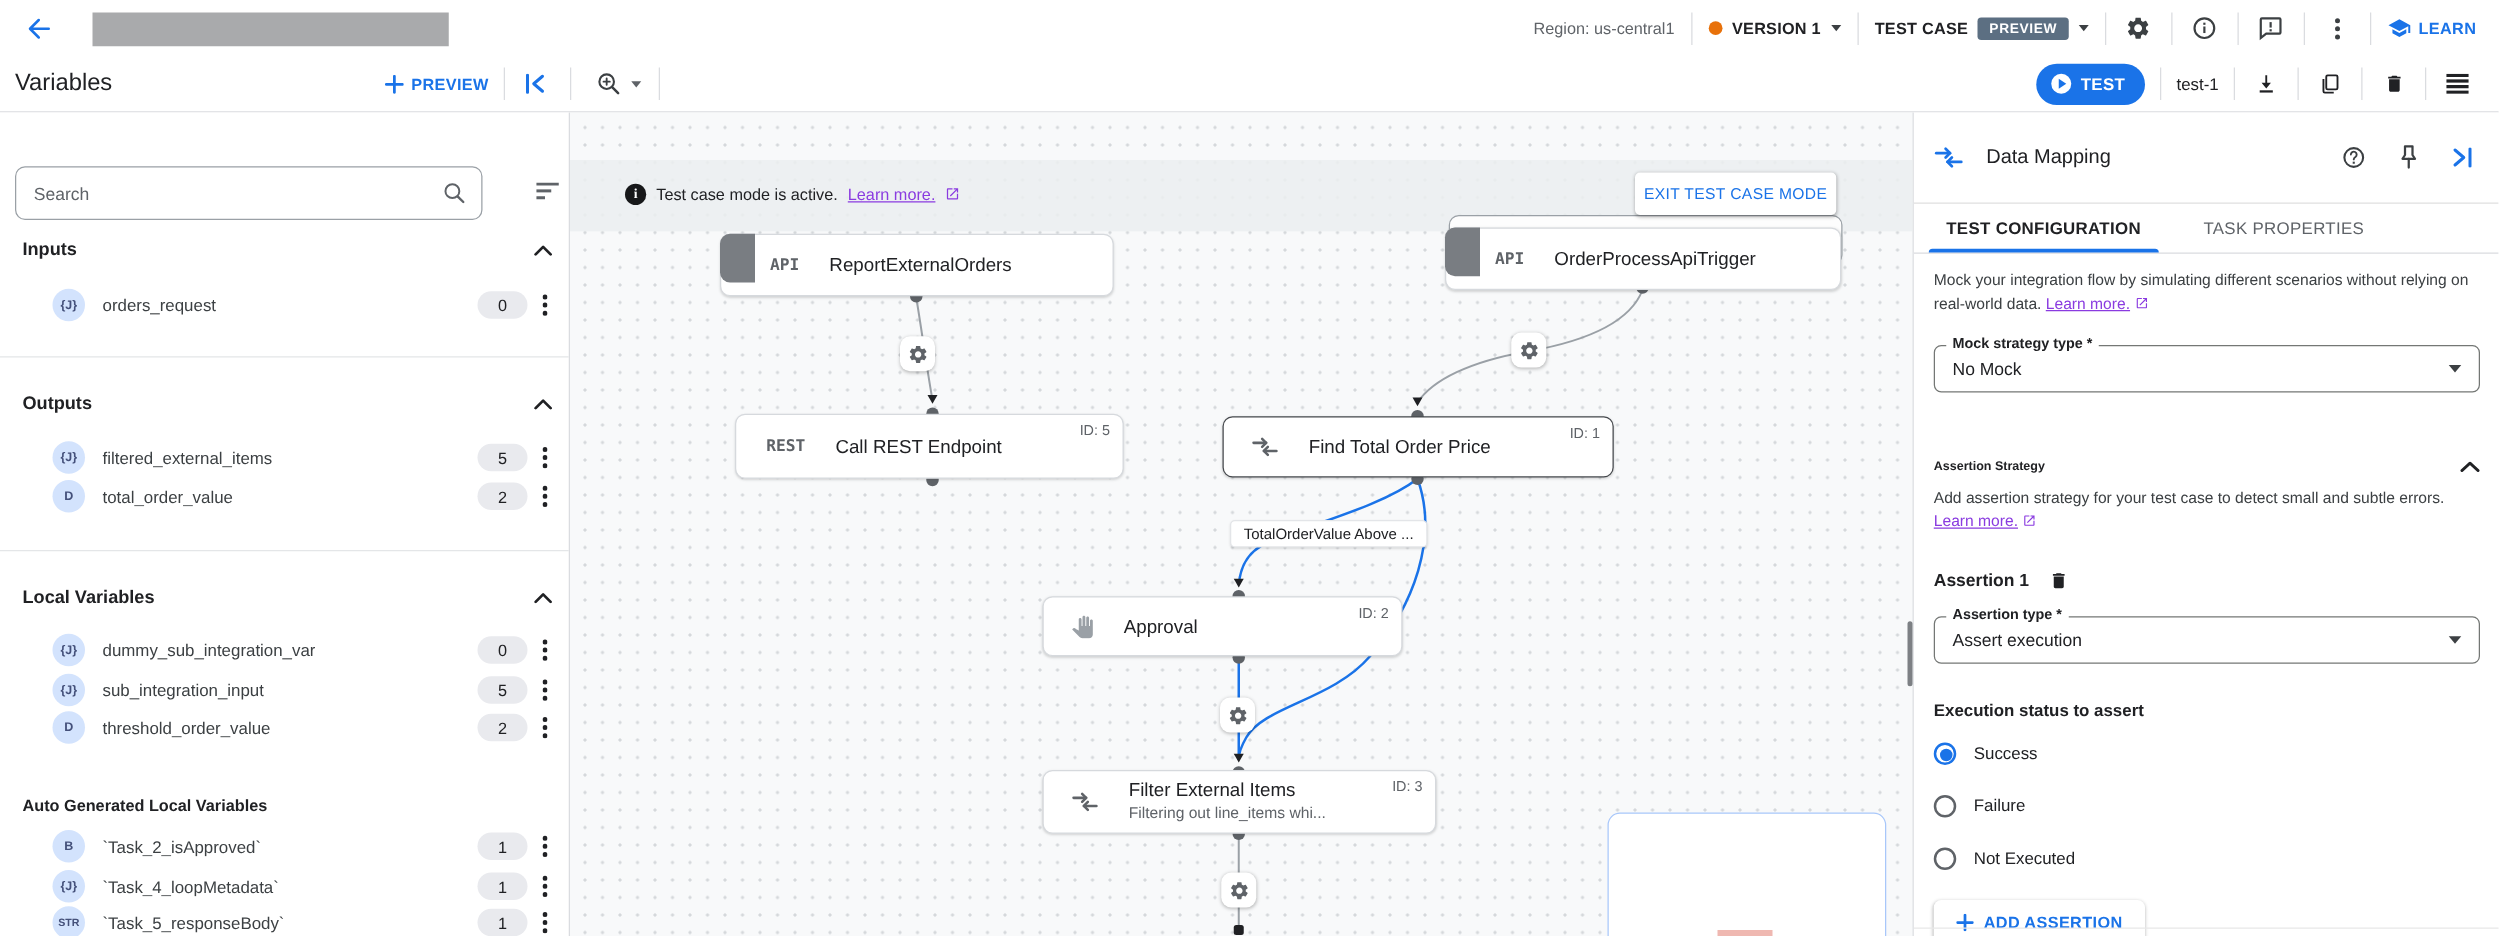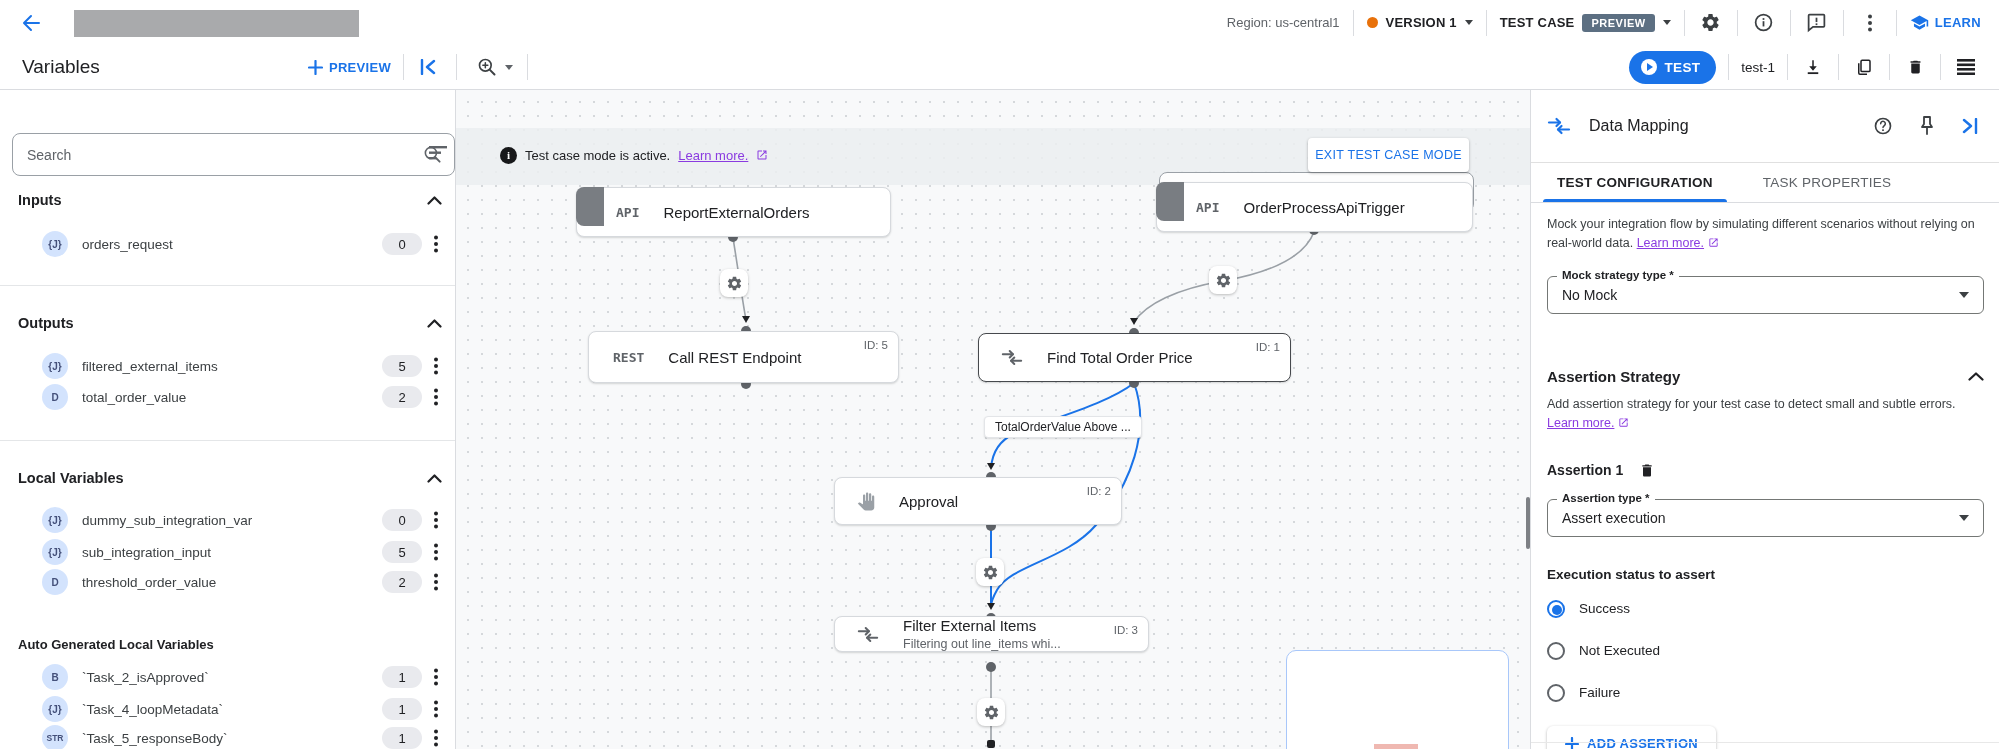--- a/index.html
+++ b/index.html
@@ -19,34 +19,34 @@
   .odot { width:11px; height:11px; border-radius:50%; background:#e8710a; }
   .vlabel { font-size:13px; font-weight:700; color:#202124; letter-spacing:.2px; }
   .caret { width:0; height:0; border-left:4.5px solid transparent; border-right:4.5px solid transparent; border-top:5px solid #3c4043; display:inline-block; }
   .badge-preview { background:#5c6f82; color:#fff; font-size:11px; font-weight:700; letter-spacing:.5px; padding:3px 9px; border-radius:3px; }
   .iconbtn { width:26px; height:26px; border:none; background:none; cursor:pointer; display:flex; align-items:center; justify-content:center; }
   .learn { display:flex; align-items:center; gap:6px; color:#1a73e8; font-size:13px; font-weight:700; letter-spacing:.3px; cursor:pointer; }
 
   
   .toolbar { position:absolute; left:0; top:45px; width:1999px; height:45px; background:#fff;
     border-bottom:1px solid #dadce0; display:flex; align-items:center; }
-  .tl { width:456px; display:flex; align-items:center; padding:0 14px 0 22px; }
+  .tl { width:456px; display:flex; align-items:center; padding:0 14px 0 12px; }
   .pgtitle { font-size:19px; color:#202124; }
   .createbtn { margin-left:auto; display:flex; align-items:center; gap:6px; color:#1a73e8; font-size:13px; font-weight:700; letter-spacing:.3px; background:none; border:none; cursor:pointer; }
   .tl .vd { margin:0 12px; }
   .zoomgrp { display:flex; align-items:center; gap:8px; padding-left:20px; }
   .tr { margin-left:auto; display:flex; align-items:center; gap:12px; padding-right:20px; }
   .testbtn { display:flex; align-items:center; gap:8px; background:#1a73e8; color:#fff; border:none; border-radius:17px; height:33px; padding:0 16px 0 12px; font-size:13.5px; font-weight:700; letter-spacing:.3px; cursor:pointer; }
   .playcirc { width:16px; height:16px; border-radius:50%; background:#fff; display:flex; align-items:center; justify-content:center; }
   .playtri { width:0; height:0; border-top:4px solid transparent; border-bottom:4px solid transparent; border-left:6px solid #1a73e8; margin-left:2px; }
   .testname { font-size:13.5px; font-weight:500; color:#202124; }
 
   
   .vars { position:absolute; left:0; top:90px; width:456px; height:659px; background:#fff; border-right:1px solid #dadce0; overflow:hidden; }
-  .searchbox { position:absolute; left:12px; top:43px; width:443px; height:43px; border:1px solid #9aa0a6; border-radius:8px; display:flex; align-items:center; padding:0 12px 0 14px; }
+  .searchbox { position:absolute; left:12px; top:43px; width:374px; height:43px; border:1px solid #9aa0a6; border-radius:8px; display:flex; align-items:center; padding:0 12px 0 14px; }
   .searchbox input { flex:1; border:none; outline:none; font-size:14px; color:#202124; font-family:inherit; }
   .searchbox input::placeholder { color:#5f6368; }
   .sorticon { position:absolute; left:429px; top:56px; cursor:pointer; }
   .vsec { position:absolute; left:0; width:456px; height:26px; display:flex; align-items:center; padding:0 14px 0 18px; }
   .vsec .t { font-size:14.5px; font-weight:700; color:#202124; }
   .vsec .chev { margin-left:auto; cursor:pointer; display:flex; }
   .vsec.small .t { font-size:13px; }
   .vrow { position:absolute; left:0; width:456px; height:28px; display:flex; align-items:center; padding-left:42px; cursor:pointer; }
   .vbadge { width:26px; height:26px; border-radius:50%; background:#d3e3fd; color:#44507a; font-size:10px; font-weight:700; display:flex; align-items:center; justify-content:center; flex:0 0 26px; }
   .vbadge.str { font-size:8.5px; }
@@ -102,21 +102,21 @@
   .tab.active::after { content:""; position:absolute; left:0; right:0; bottom:0; height:3px; background:#1a73e8; border-radius:3px 3px 0 0; }
   .tab.inactive { color:#5f6368; font-weight:500; margin-left:22px; }
   .dbody { padding:12px 20px 0 16px; position:relative; }
   .desc { font-size:12.5px; line-height:1.55; color:#3c4043; width:432px; }
   .desc .plink { font-size:12.5px; }
   .field { position:relative; margin-top:22px; width:437px; height:38px; border:1px solid #747775; border-radius:6px; display:flex; align-items:center; padding:0 14px; cursor:pointer; }
   .flabel { position:absolute; top:-8px; left:9px; background:#fff; padding:0 5px; font-size:11.5px; font-weight:700; color:#202124; }
   .fvalue { font-size:14px; color:#202124; }
   .fcaret { margin-left:auto; width:0; height:0; border-left:5px solid transparent; border-right:5px solid transparent; border-top:6px solid #3c4043; }
   .sechead { margin-top:54px; display:flex; align-items:center; width:437px; }
-  .sechead .t { font-size:15px; font-weight:700; color:#202124; }
+  .sechead .t { font-size:10px; font-weight:700; color:#202124; }
   .sechead .chev { margin-left:auto; cursor:pointer; display:flex; }
   .desc2 { margin-top:10px; }
   .assertrow { margin-top:28px; display:flex; align-items:center; gap:16px; }
   .assertrow .t { font-size:14px; font-weight:700; color:#202124; }
   .execlabel { margin-top:30px; font-size:13.5px; font-weight:700; color:#202124; }
   .radio-row { margin-top:12px; height:30px; display:flex; align-items:center; gap:14px; cursor:pointer; }
   .radio { width:18px; height:18px; border-radius:50%; border:2px solid #5f6368; position:relative; flex:0 0 18px; }
   .radio.checked { border-color:#1a73e8; }
   .radio.checked::after { content:""; position:absolute; left:3px; top:3px; width:10px; height:10px; border-radius:50%; background:#1a73e8; }
   .radio-label { font-size:13.5px; color:#202124; }
@@ -507,21 +507,21 @@
     <div class="node" style="left:378px;top:387px;width:288px;height:48px">
       <span class="nicon">
           <svg width="18" height="19" viewBox="0 0 24 24" fill="#9aa0a6">
             <path d="M23,5.5V20c0,2.2-1.8,4-4,4h-7.3c-1.08,0-2.1-0.43-2.85-1.19L1,14.83c0,0,1.26-1.23,1.3-1.25c0.22-0.19,0.49-0.29,0.79-0.29c0.22,0,0.42,0.06,0.6,0.16C3.73,13.46,8,15.91,8,15.91V4c0-0.83,0.67-1.5,1.5-1.5S11,3.17,11,4v7h1V1.5C12,0.67,12.67,0,13.5,0S15,0.67,15,1.5V11h1V2.5C16,1.67,16.67,1,17.5,1S19,1.67,19,2.5V11h1V5.5C20,4.67,20.67,4,21.5,4S23,4.67,23,5.5z"></path>
           </svg>
         </span>
       <span class="ntitle">Approval</span>
       <span class="nid">ID: 2</span>
     </div>
 
-    <div class="node" style="left:378px;top:526px;width:315px;height:36px">
+    <div class="node" style="left:378px;top:526px;width:315px;height:51px">
       <span class="nicon">
           <svg width="22" height="17" viewBox="0 0 24 17" stroke="#5f6368">
             <use href="#g-map"></use>
           </svg>
         </span>
       <span class="ntext">
         <span class="ntitle">Filter External Items</span>
         <span class="nsub">Filtering out line_items whi...</span>
       </span>
       <span class="nid">ID: 3</span>
@@ -606,25 +606,25 @@
       </div>
 
       <div class="execlabel">Execution status to assert</div>
 
       <div class="radio-row">
         <span class="radio checked"></span>
         <span class="radio-label">Success</span>
       </div>
       <div class="radio-row">
         <span class="radio"></span>
-        <span class="radio-label">Not Executed</span>
+        <span class="radio-label">Failure</span>
       </div>
       <div class="radio-row">
         <span class="radio"></span>
-        <span class="radio-label">Failure</span>
+        <span class="radio-label">Not Executed</span>
       </div>
 
       <button class="addbtn">
         <svg width="14" height="14" viewBox="0 0 14 14">
             <path d="M7,1 V13 M1,7 H13" stroke="#1a73e8" stroke-width="2.2" stroke-linecap="round"></path>
           </svg>
         <span>ADD ASSERTION</span>
       </button>
     </div>
     <div class="dfoot"></div>

